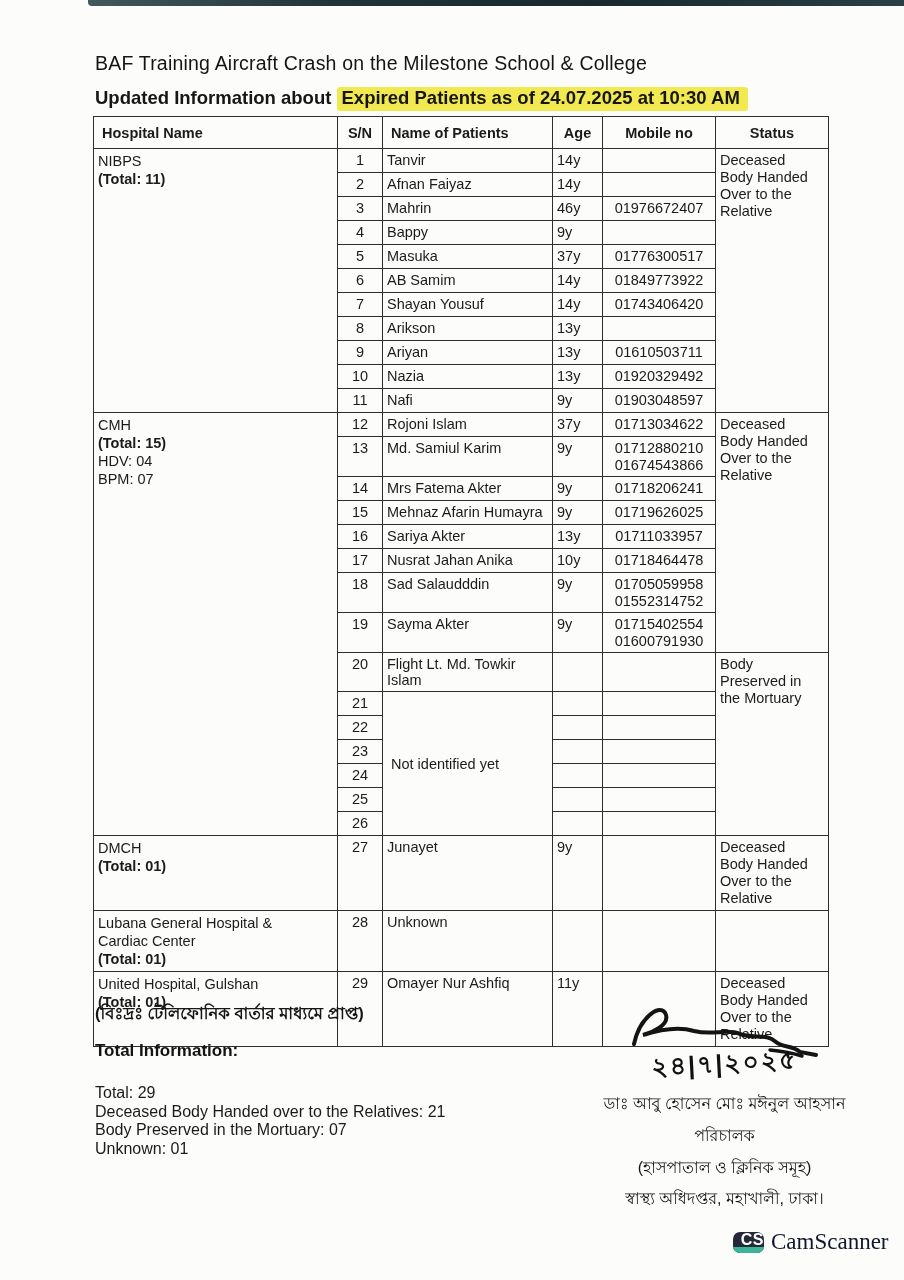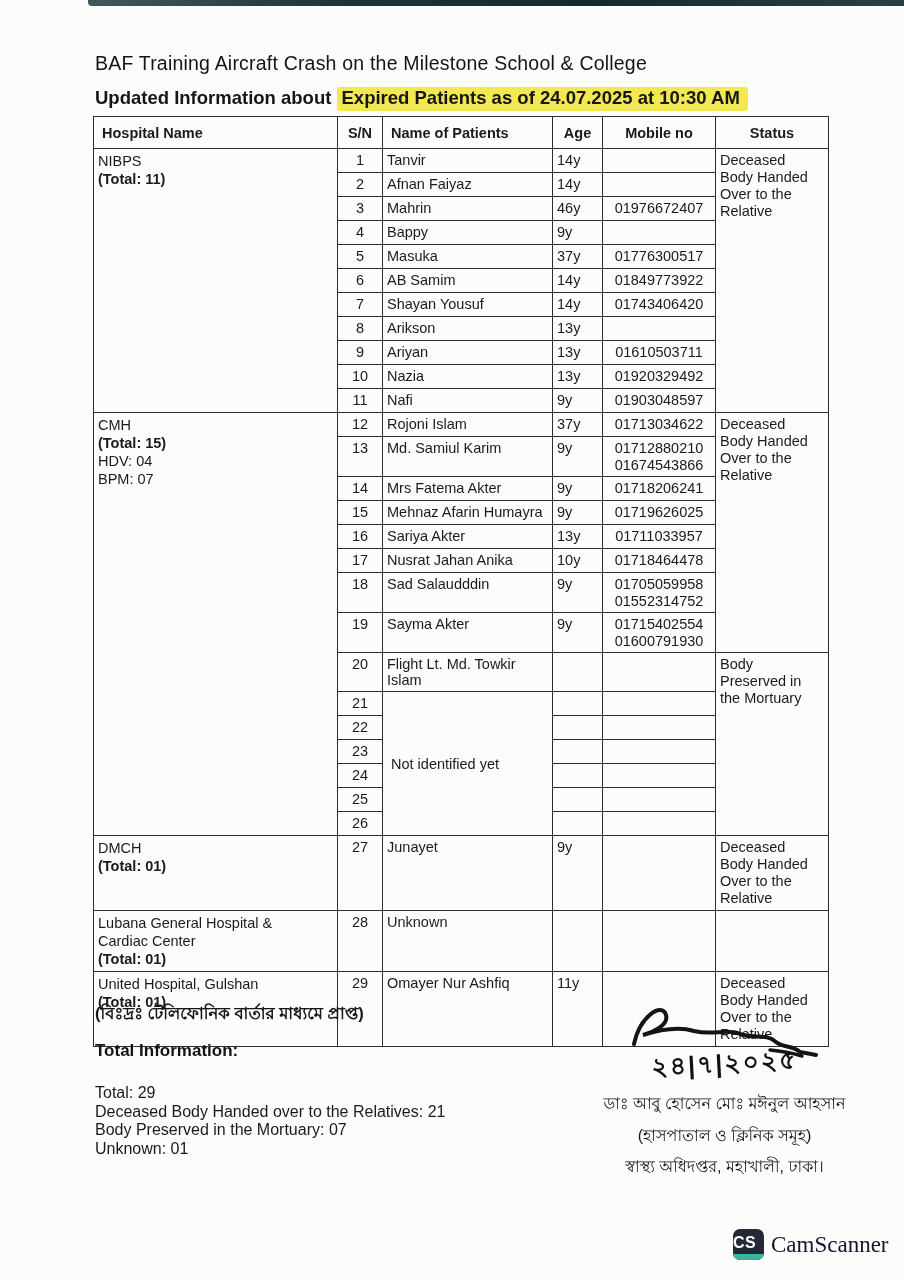--- a/index.html
+++ b/index.html
@@ -37,22 +37,22 @@
 
   .sig-block { position:absolute; left:572px; top:1000px; width:305px; text-align:center; color:#141414; }
   .sig-scribble { display:block; margin:0 auto -14px auto; }
   .sig-date { font-size:25px; font-weight:bold; transform:rotate(-3deg); letter-spacing:2px; color:#111; }
   .sig-name { font-size:16px; margin-top:4px; }
   .sig-role { font-size:16px; margin-top:5px; }
   .sig-office1 { font-size:16px; margin-top:5px; }
   .sig-office2 { font-size:16px; margin-top:4px; }
 
   .watermark { position:absolute; left:733px; top:1229px; display:flex; align-items:center; gap:7px; }
-  .cs-icon { position:relative; width:31px; height:31px; background:#232936; border-radius:7px; overflow:hidden;
-    display:flex; align-items:center; justify-content:flex-start; }
+  .cs-icon { position:relative; width:31px; height:21px; background:#232936; border-radius:7px; overflow:hidden;
+    display:flex; align-items:center; justify-content:flex-end; }
   .cs-icon .cs-text { color:#ffffff; font-weight:bold; font-size:16px; margin-top:-4px; letter-spacing:.5px; }
   .cs-icon .cs-strip { position:absolute; left:0; right:0; bottom:0; height:6px; background:#3db39a; }
   .cs-label { font-family:"Liberation Serif", serif; font-size:23px; color:#0f172a; }
 </style>
 </head>
 <body>
 
 <div class="sheet">
 
   <div class="scan-edge"></div>
@@ -312,20 +312,21 @@
     <div>Unknown: 01</div>
   </div>
 
   <div class="sig-block">
     <svg class="sig-scribble" width="210" height="58" viewBox="0 0 210 58">
       <path d="M 14 44 C 20 16 42 2 46 15 C 49 25 32 33 23 35 C 42 29 60 27 74 31 C 94 36 106 28 120 34 C 134 39 146 33 156 42 C 163 48 172 45 180 52 L 196 55" fill="none" stroke="#141414" stroke-width="4" stroke-linecap="round"></path>
       <path d="M 150 50 C 162 51 172 53 182 56" fill="none" stroke="#141414" stroke-width="3.4" stroke-linecap="round"></path>
     </svg>
     <div class="sig-date">২৪|৭|২০২৫</div>
     <div class="sig-name">ডাঃ আবু হোসেন মোঃ মঈনুল আহসান</div>
+    <div class="sig-role">পরিচালক</div>
     <div class="sig-office1">(হাসপাতাল ও ক্লিনিক সমূহ)</div>
     <div class="sig-office2">স্বাস্থ্য অধিদপ্তর, মহাখালী, ঢাকা।</div>
   </div>
 
   <div class="watermark">
     <span class="cs-icon">
       <span class="cs-text">CS</span>
       <span class="cs-strip"></span>
     </span>
     <span class="cs-label">CamScanner</span>

